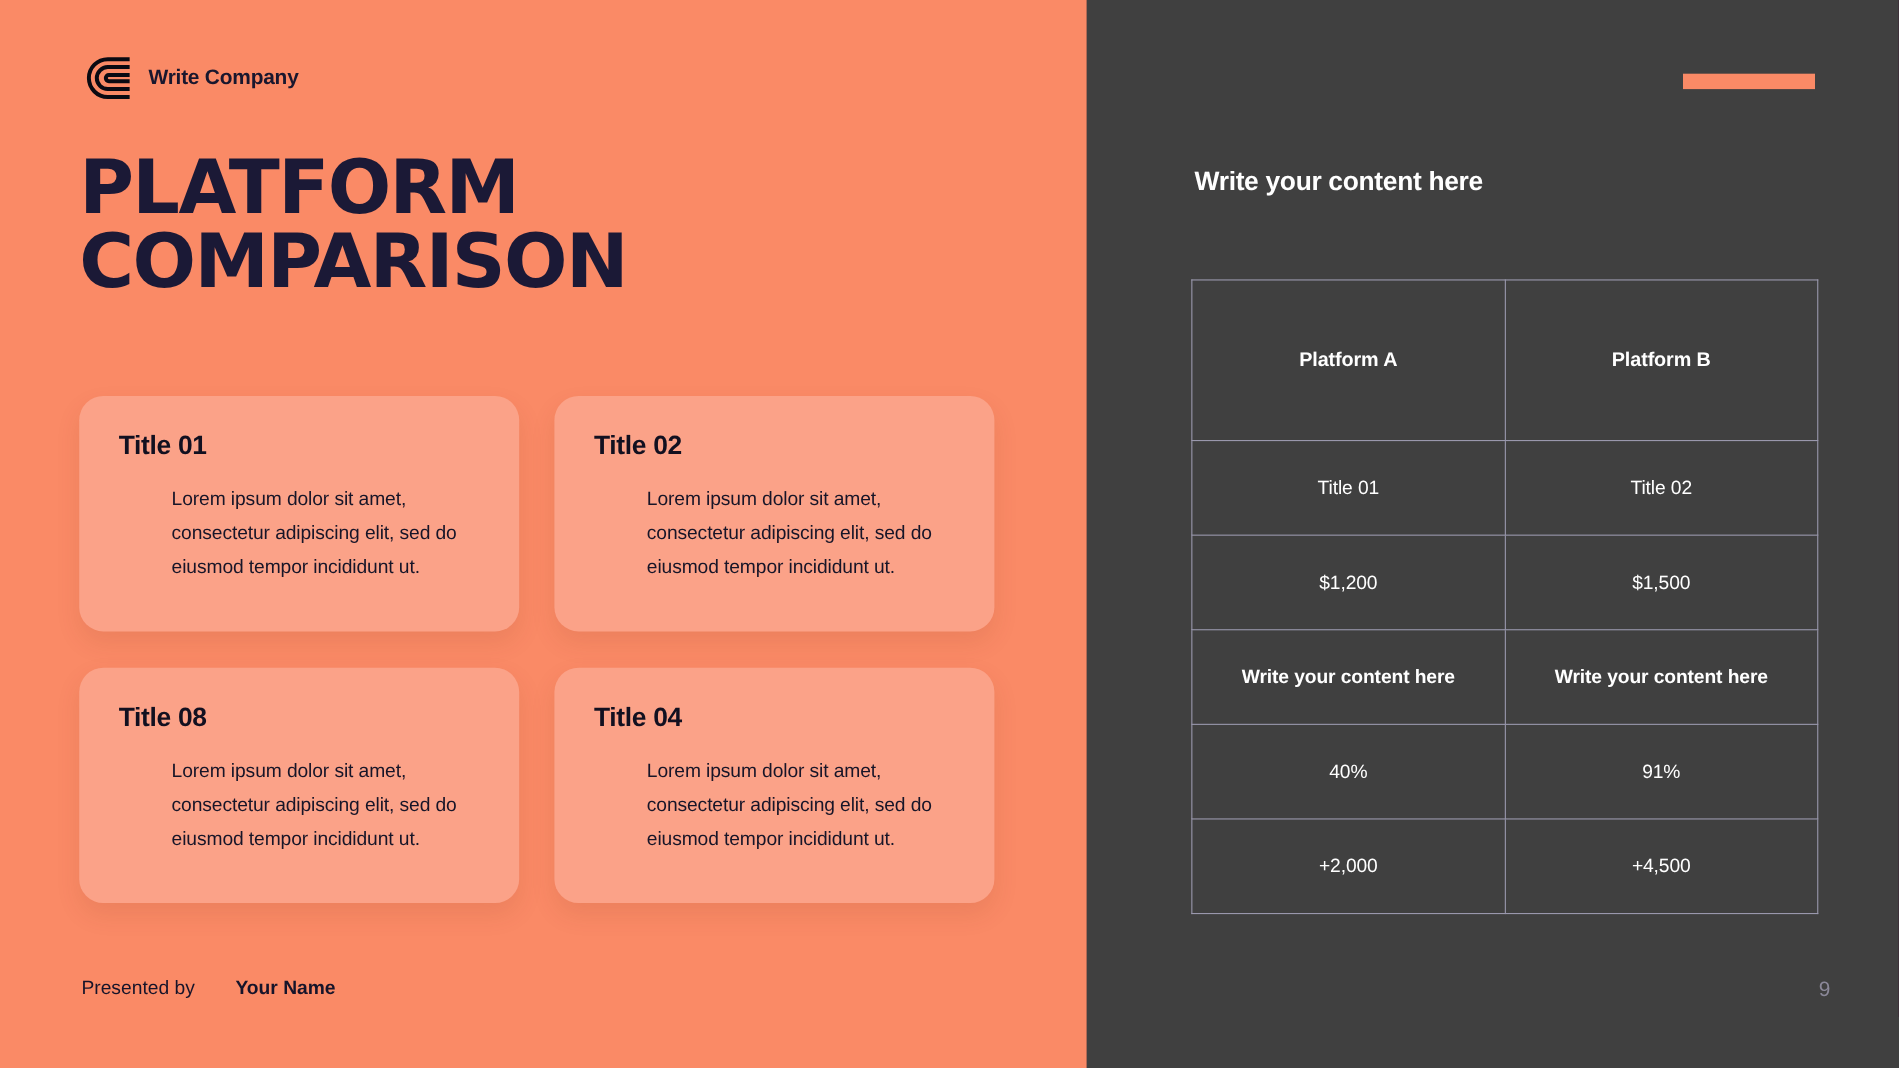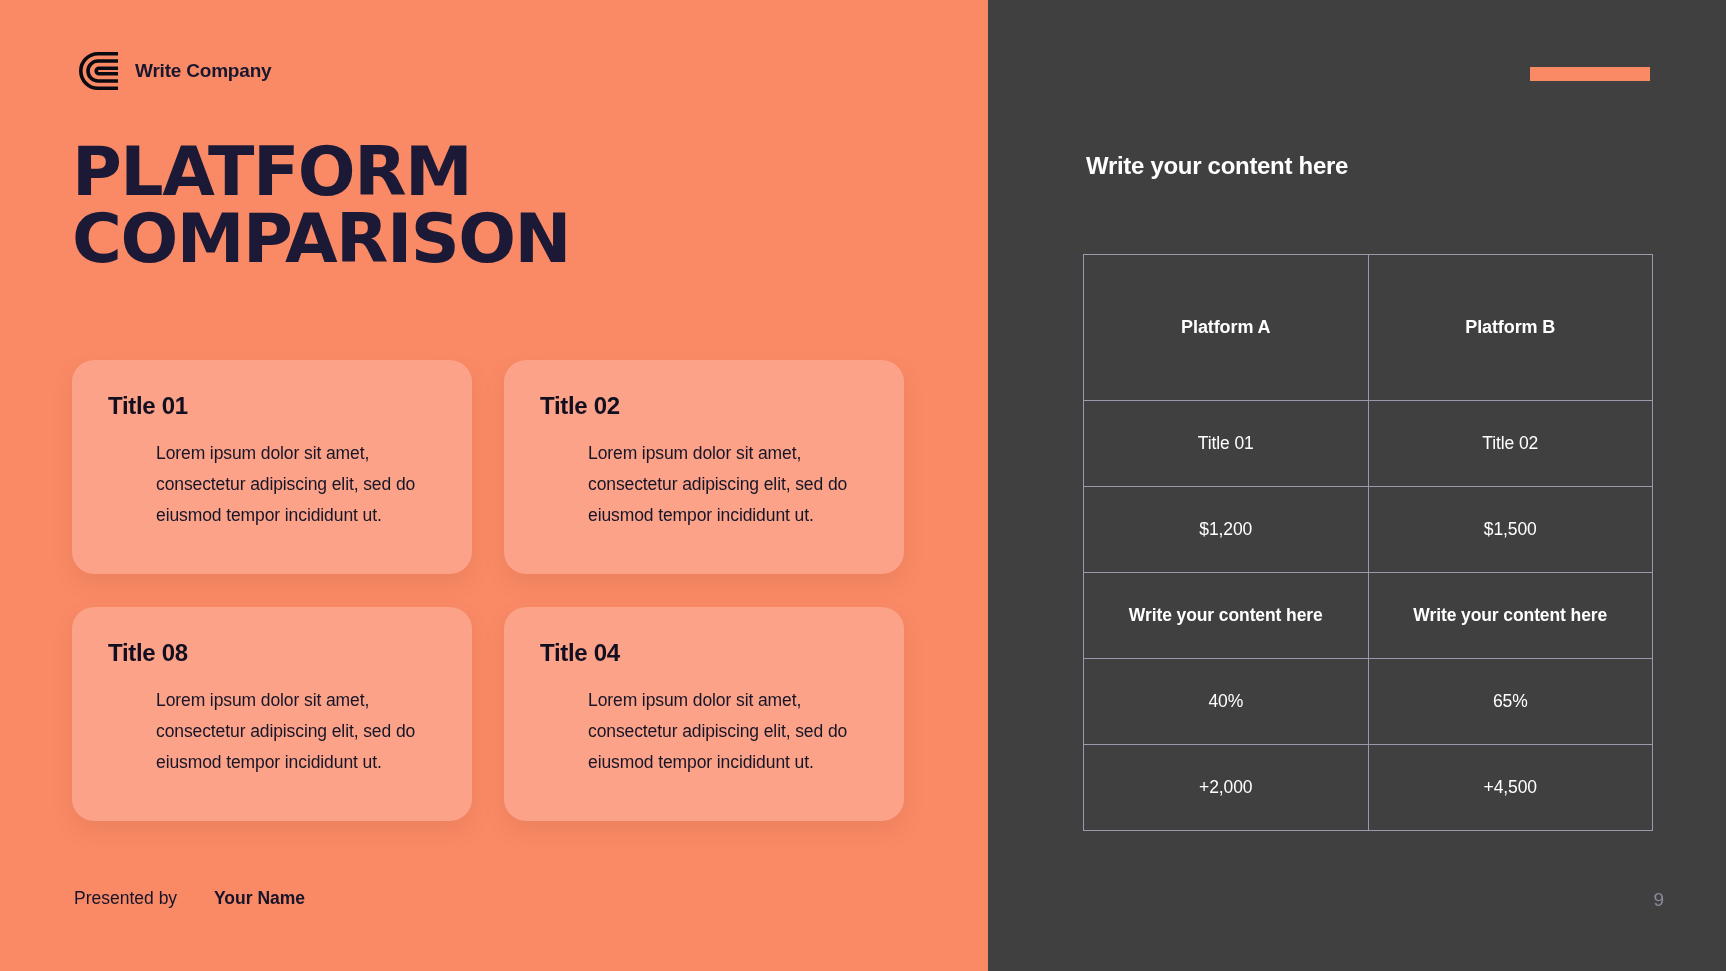--- a/index.html
+++ b/index.html
@@ -191,21 +191,21 @@
         <tr>
           <td>$1,200</td>
           <td>$1,500</td>
         </tr>
         <tr class="row-emph">
           <td>Write your content here</td>
           <td>Write your content here</td>
         </tr>
         <tr>
           <td>40%</td>
-          <td>65%</td>
+          <td>91%</td>
         </tr>
         <tr>
           <td>+2,000</td>
           <td>+4,500</td>
         </tr>
       </tbody>
     </table>
 
     <div class="page-num">9</div>
 

